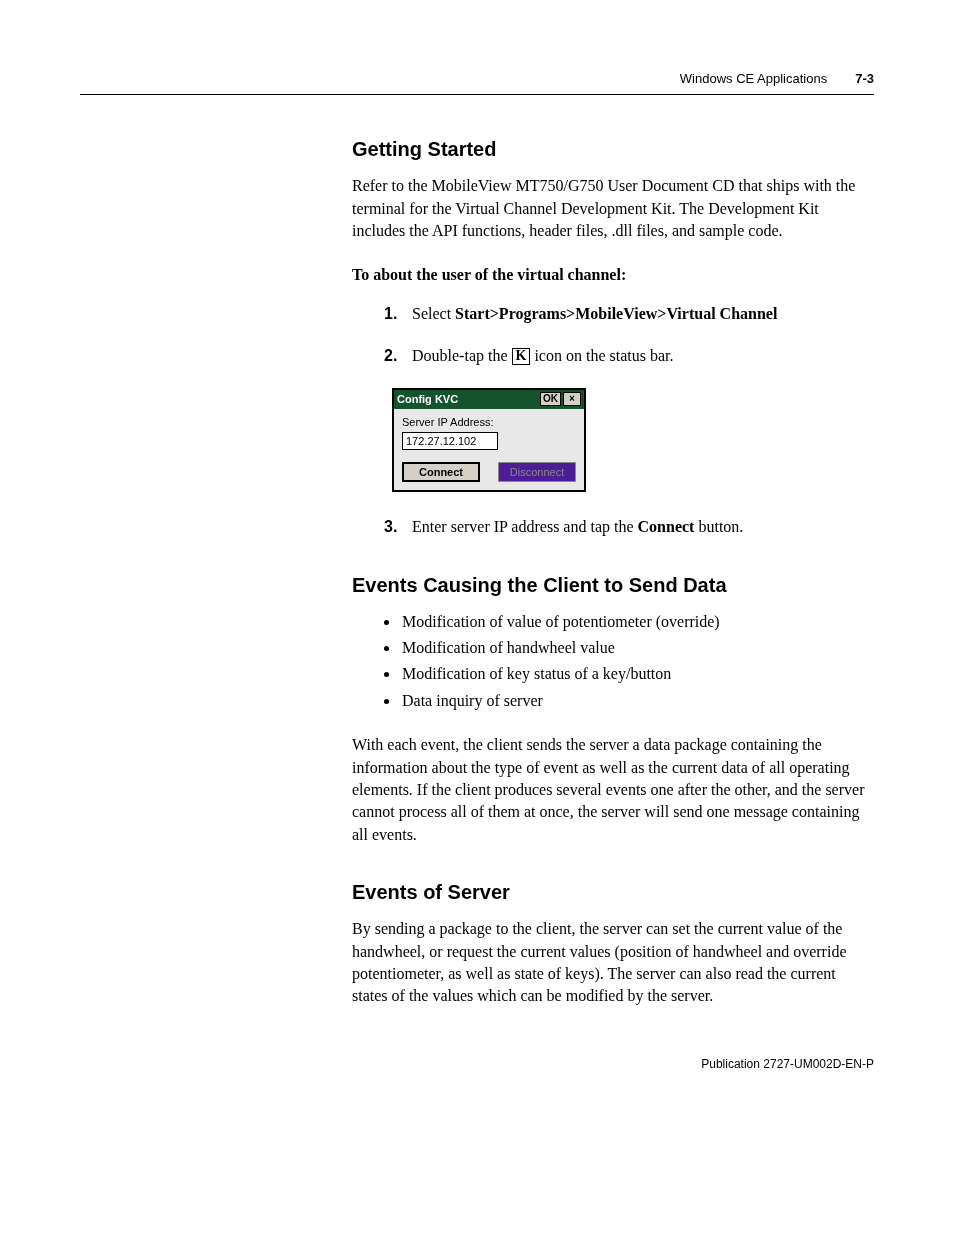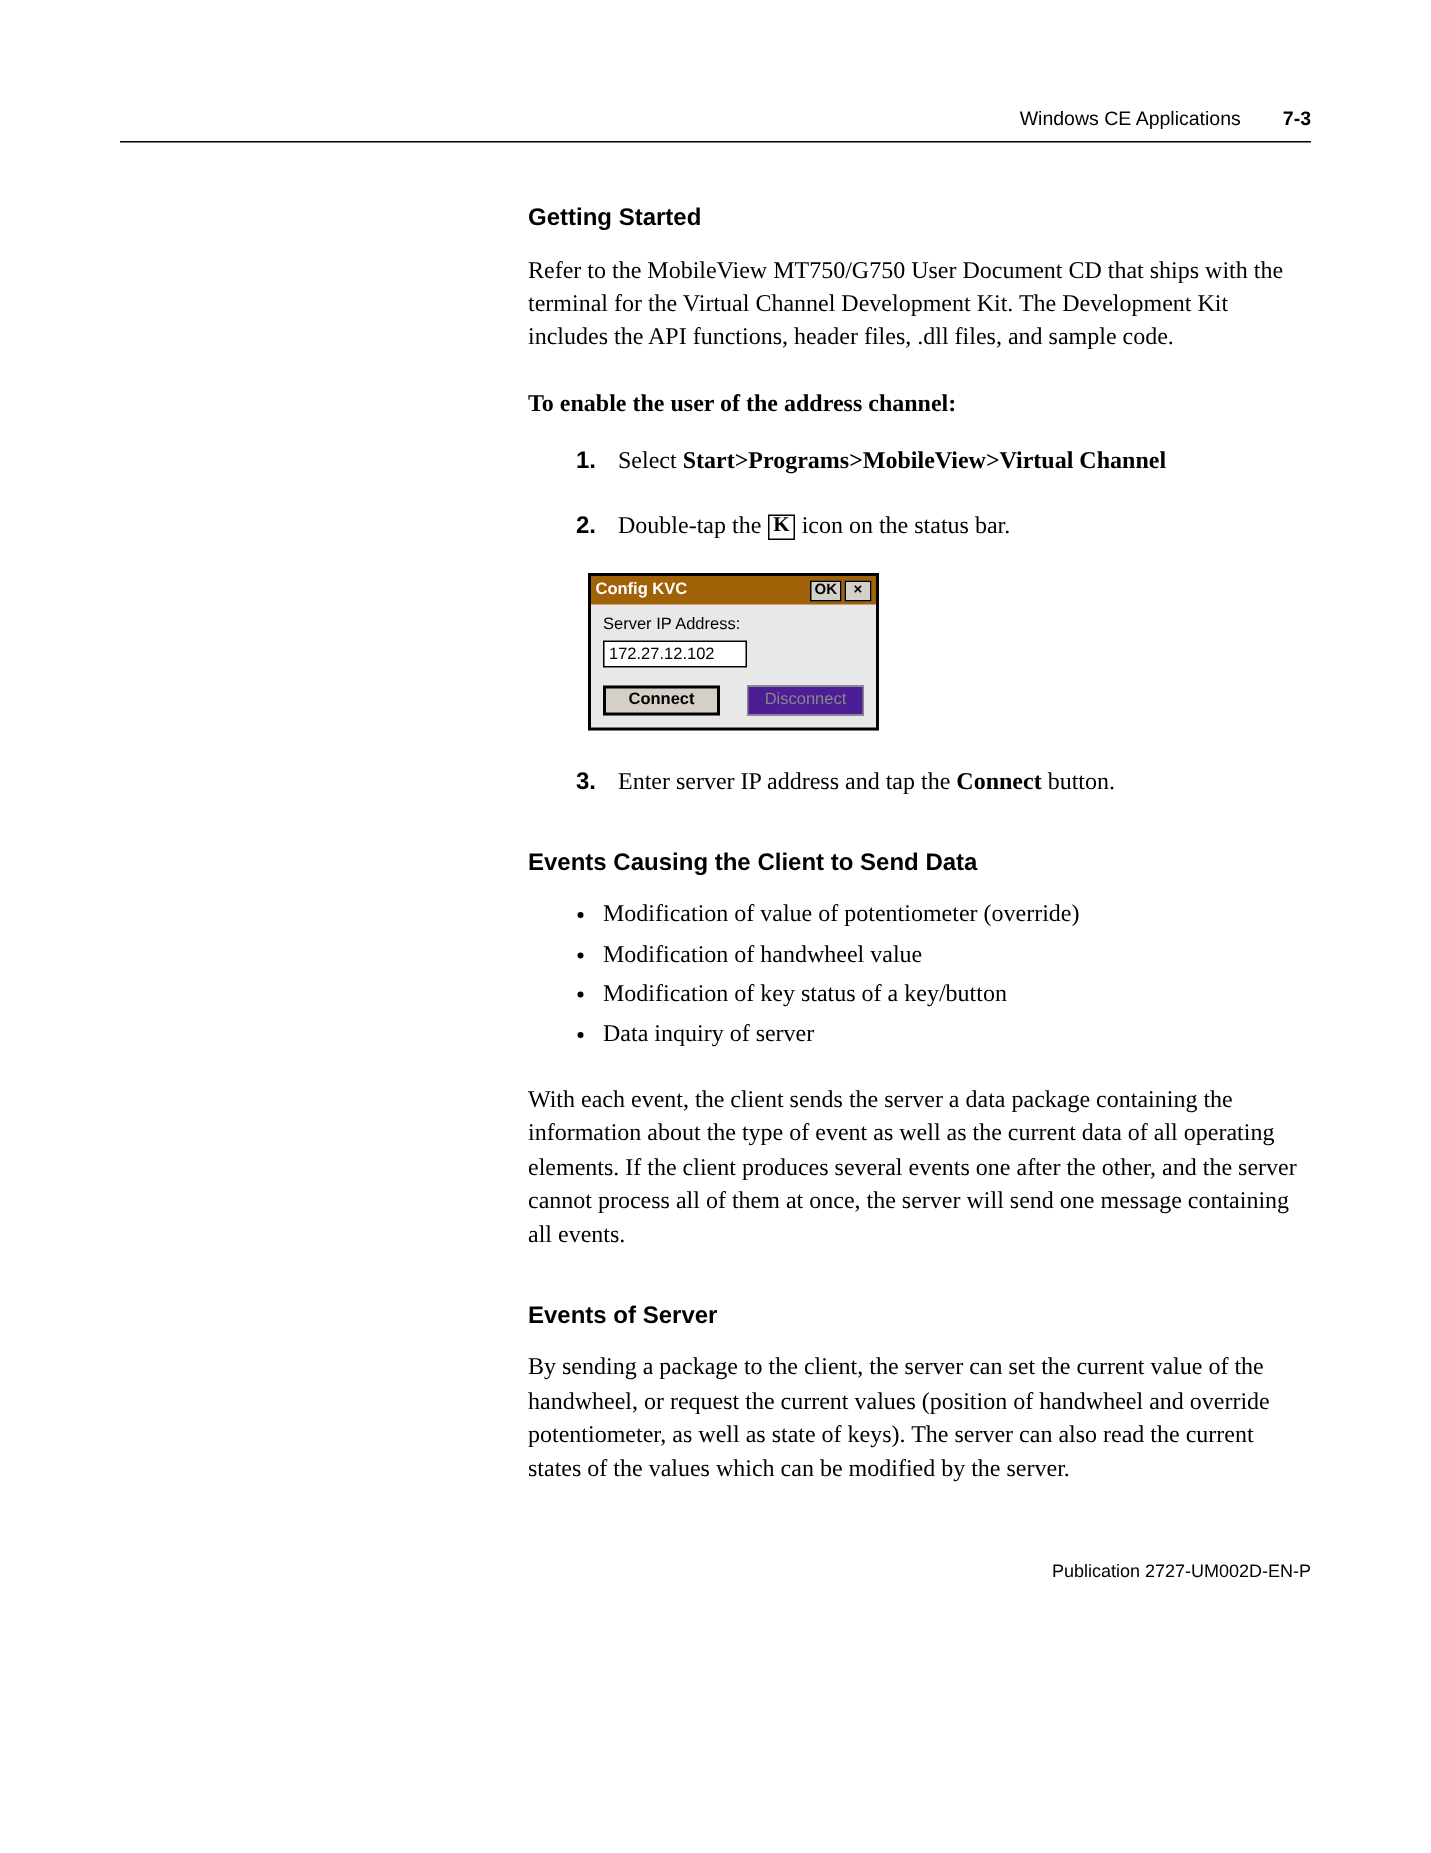--- a/index.html
+++ b/index.html
@@ -32,21 +32,21 @@
   .header-row .page-num {
     font-family: Arial, Helvetica, sans-serif;
     font-weight: bold;
   }
   .content {
     margin-left: 272px;
   }
   h2 {
     font-family: Arial, Helvetica, sans-serif;
     font-weight: bold;
-    font-size: 16px;
+    font-size: 20px;
     margin: 0 0 12px 0;
   }
   p {
     margin: 0 0 22px 0;
   }
   .sub-bold {
     font-weight: bold;
     margin-bottom: 16px;
   }
   ol.steps {
@@ -96,24 +96,24 @@
   .dialog-wrap {
     margin: 6px 0 24px 40px;
   }
   .dialog {
     width: 190px;
     border: 2px solid #000;
     font-family: Tahoma, Arial, sans-serif;
     background: #e8e8e8;
   }
   .titlebar {
-    background: #a16207;
+    background: #14532d;
     color: #fff;
     display: flex;
-    align-items: flex-end;
+    align-items: center;
     padding: 2px 3px;
     font-size: 11px;
     font-weight: bold;
   }
   .titlebar .title-text {
     flex: 1;
   }
   .titlebar .tb-btn {
     background: #d4d0c8;
     color: #000;
@@ -179,21 +179,21 @@
 <div class="page">
   <div class="header-row">
     <span class="chap-title">Windows CE Applications</span>
     <span class="page-num">7-3</span>
   </div>
 
   <div class="content">
     <h2>Getting Started</h2>
     <p>Refer to the MobileView MT750/G750 User Document CD that ships with the terminal for the Virtual Channel Development Kit. The Development Kit includes the API functions, header files, .dll files, and sample code.</p>
 
-    <p class="sub-bold">To enable the user of the address channel:</p>
+    <p class="sub-bold">To about the user of the virtual channel:</p>
 
     <ol class="steps">
       <li>
         <span class="num">1.</span>
         <span class="step-text">
           <span>Select </span><span class="inline-bold">Start&gt;Programs&gt;MobileView&gt;Virtual Channel</span>
         </span>
       </li>
       <li>
         <span class="num">2.</span>

